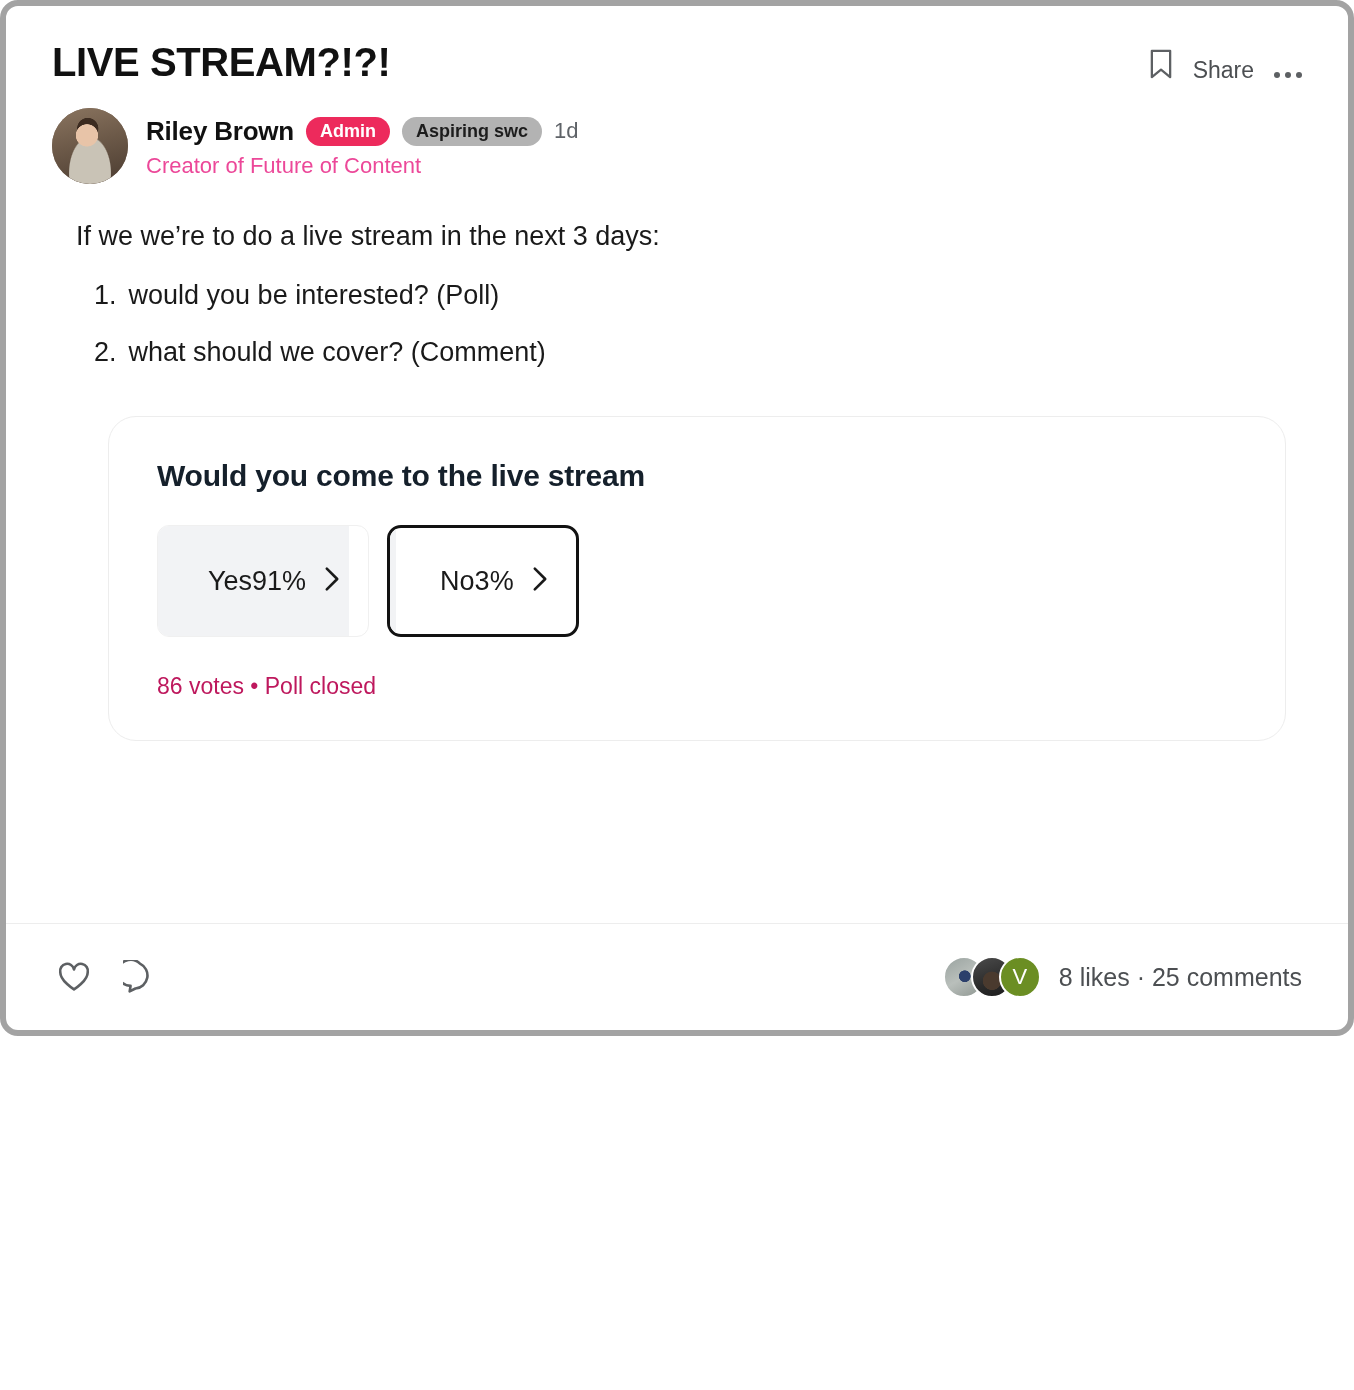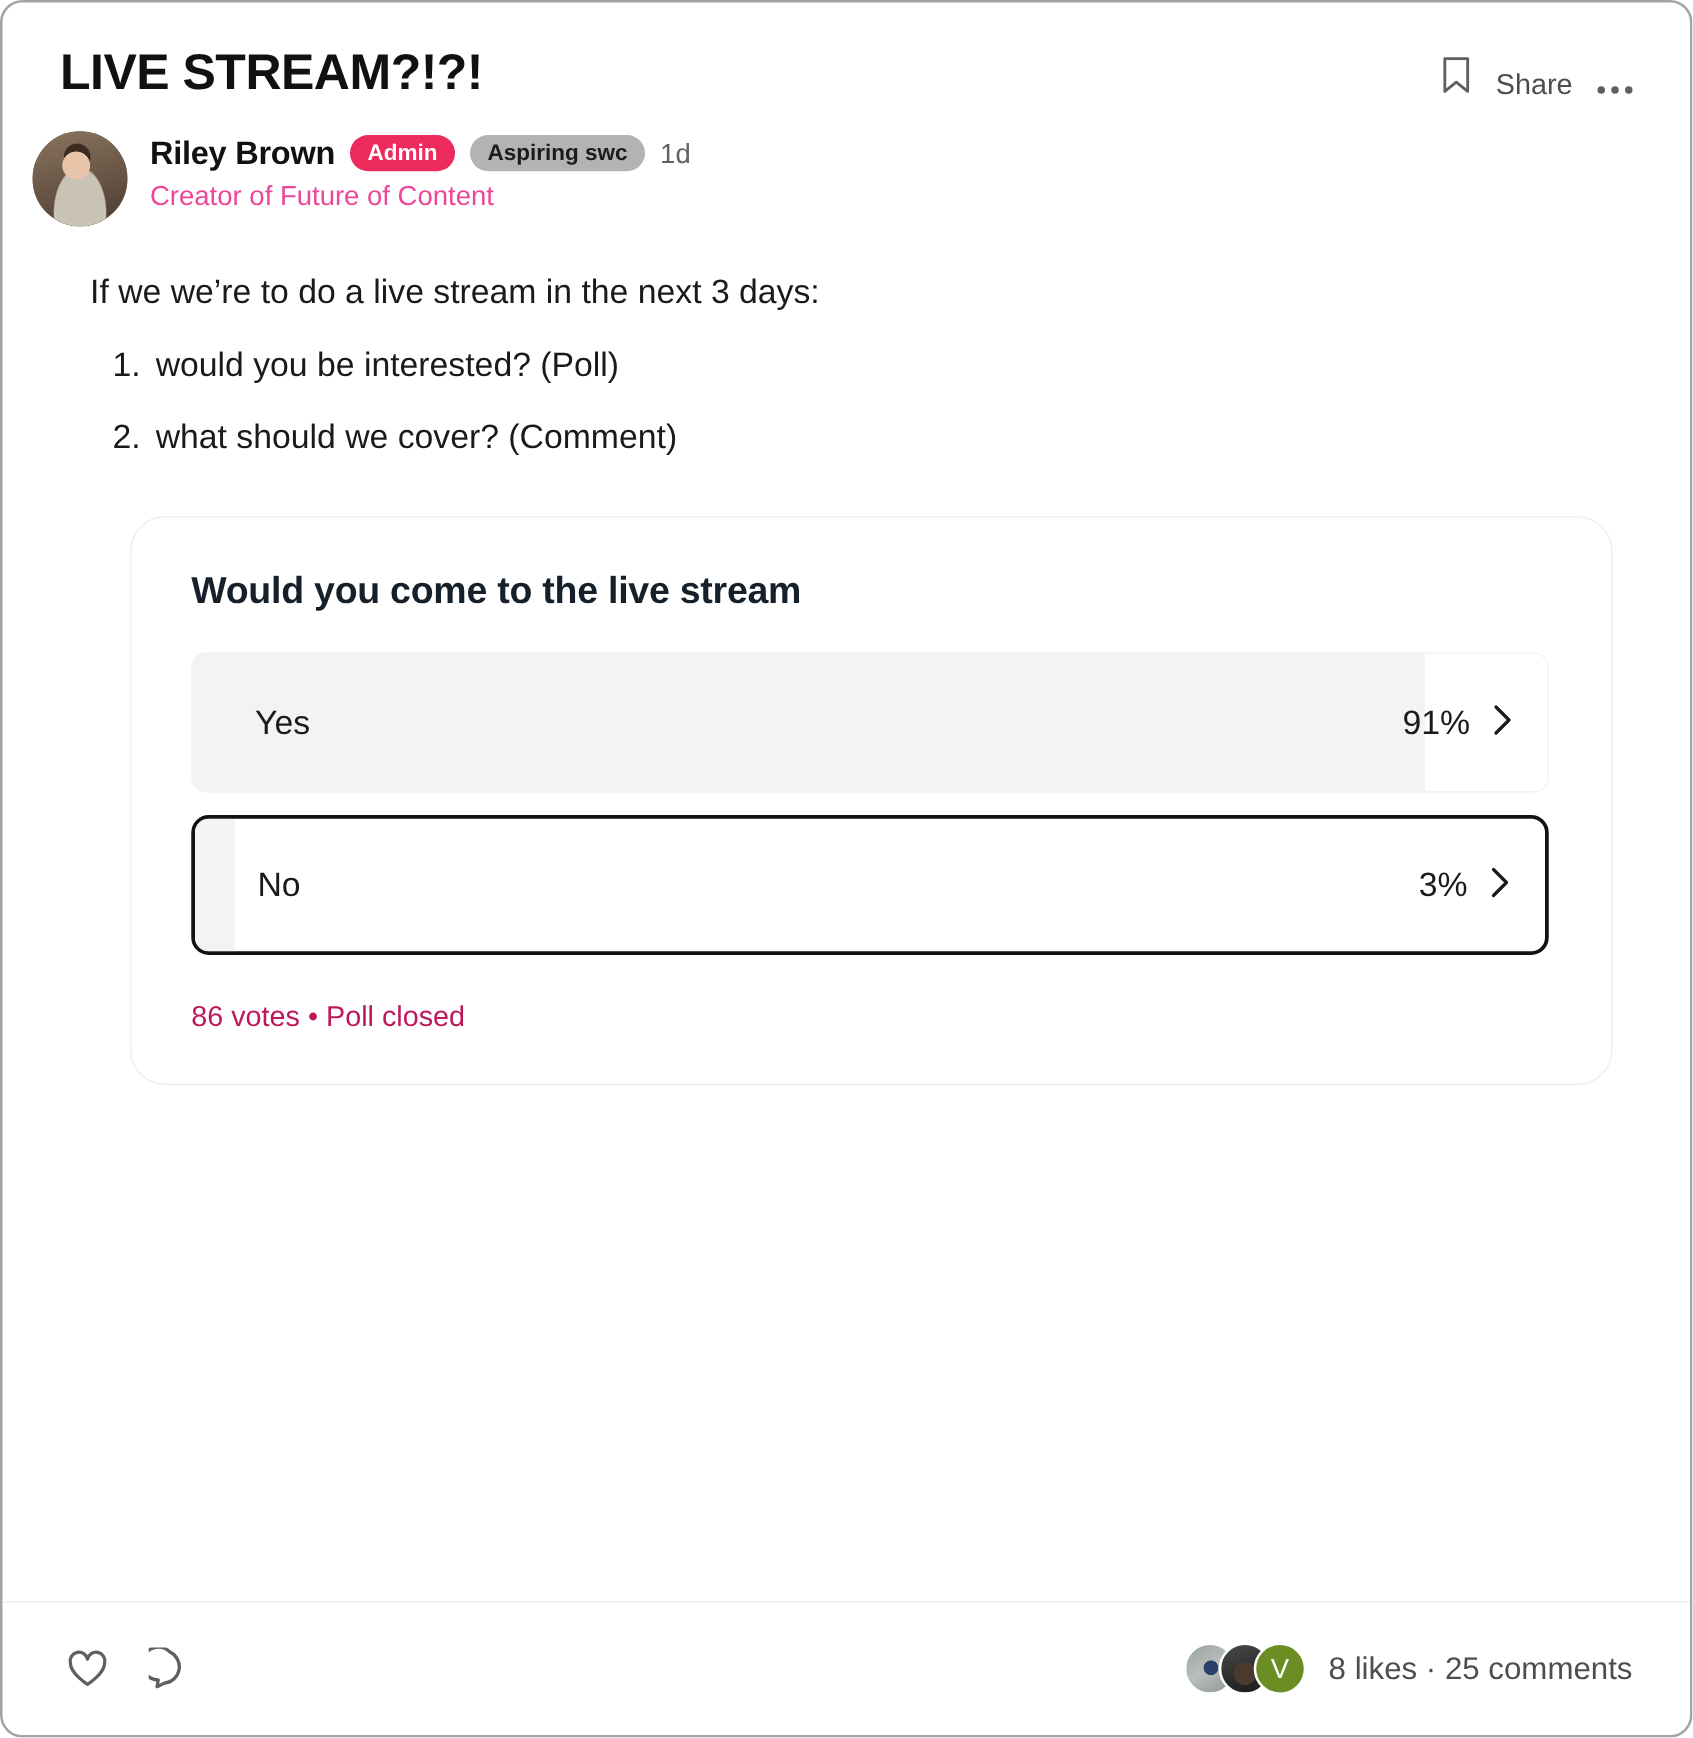--- a/index.html
+++ b/index.html
@@ -8,23 +8,23 @@
     width: 1354px;
     height: 1390px;
     background: #ffffff;
     font-family: "Liberation Sans", sans-serif;
     -webkit-font-smoothing: antialiased;
   }
 
   .post-card {
     position: relative;
     width: 1354px;
-    height: 1390px;
+    height: 1036px;
     background: #ffffff;
-    border: 2px solid #a3a3a3;
+    border: 6px solid #a3a3a3;
     border-radius: 18px;
     overflow: hidden;
   }
 
   
   .post-header {
     display: flex;
     align-items: flex-start;
     justify-content: space-between;
     padding: 34px 44px 0 46px;
@@ -57,23 +57,23 @@
     padding: 6px 2px;
   }
   .dots-icon i {
     width: 6px; height: 6px; border-radius: 50%;
     background: #5d6063; display: block;
   }
 
   
   .author-row {
     display: flex;
-    align-items: flex-start;
-    gap: 18px;
-    padding: 24px 46px 0 24px;
+    align-items: center;
+    gap: 18px;
+    padding: 24px 46px 0 46px;
   }
 
   .avatar {
     width: 76px; height: 76px;
     border-radius: 50%;
     flex: 0 0 76px;
     overflow: hidden;
     position: relative;
     background: #7d6a5a;
   }
@@ -148,21 +148,21 @@
   .poll-question {
     font-size: 30px;
     font-weight: 700;
     color: #15202b;
     letter-spacing: -0.2px;
     margin-bottom: 32px;
   }
 
   .poll-options {
     display: flex;
-    flex-direction: column;
+    flex-direction: row;
     gap: 18px;
   }
 
   .poll-option {
     position: relative;
     height: 112px;
     border-radius: 12px;
     background: #ffffff;
     border: 1px solid #f0f0f0;
     overflow: hidden;

